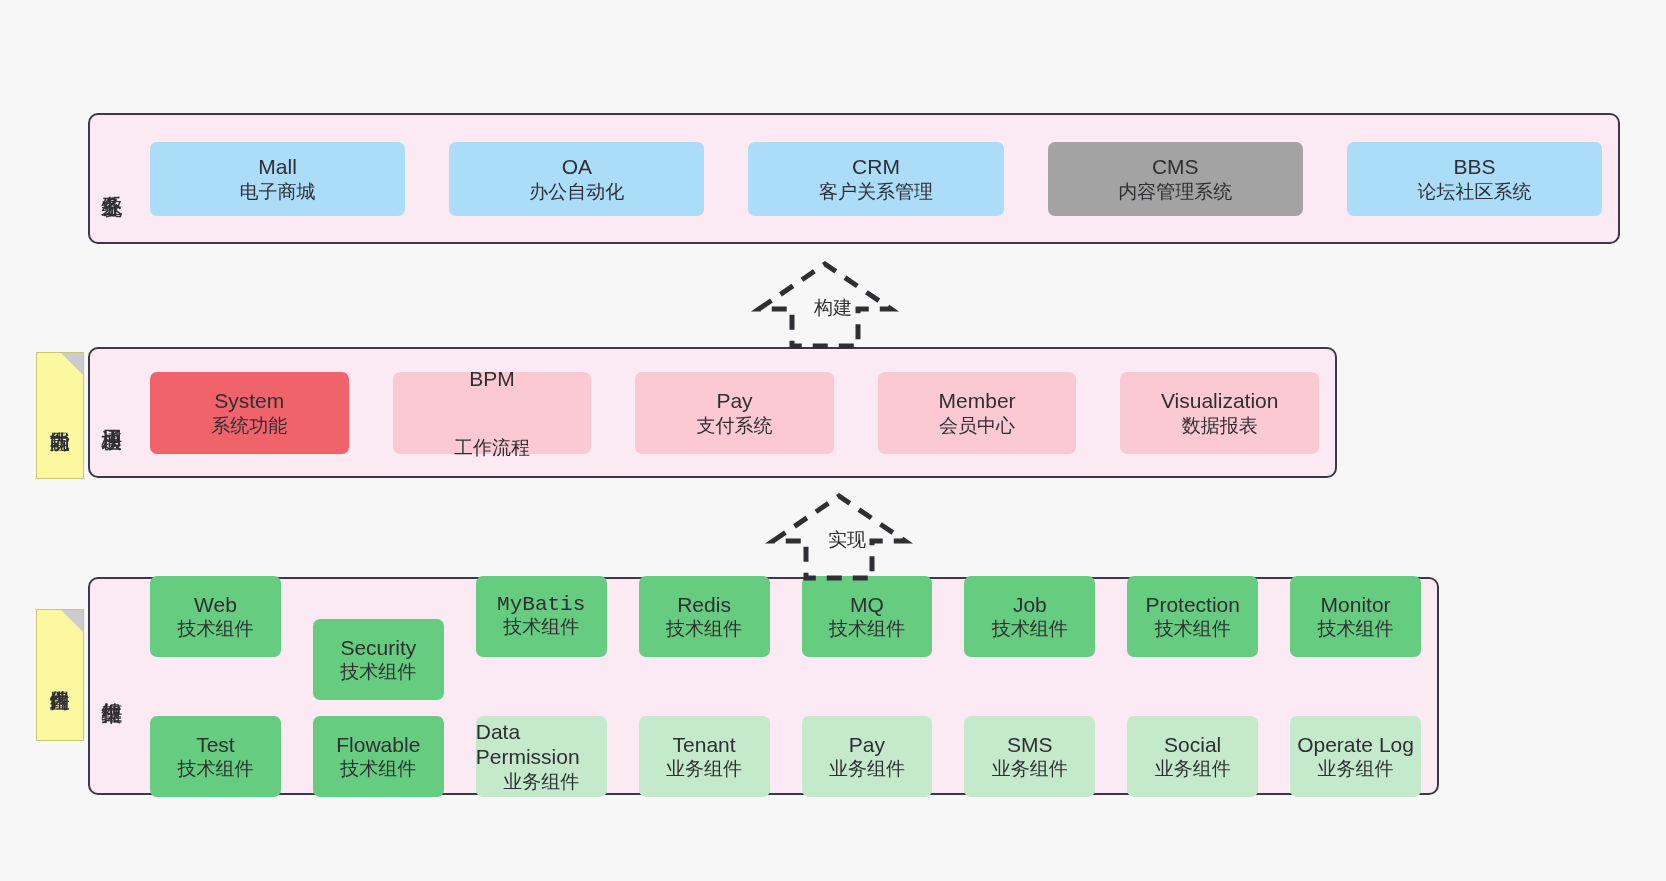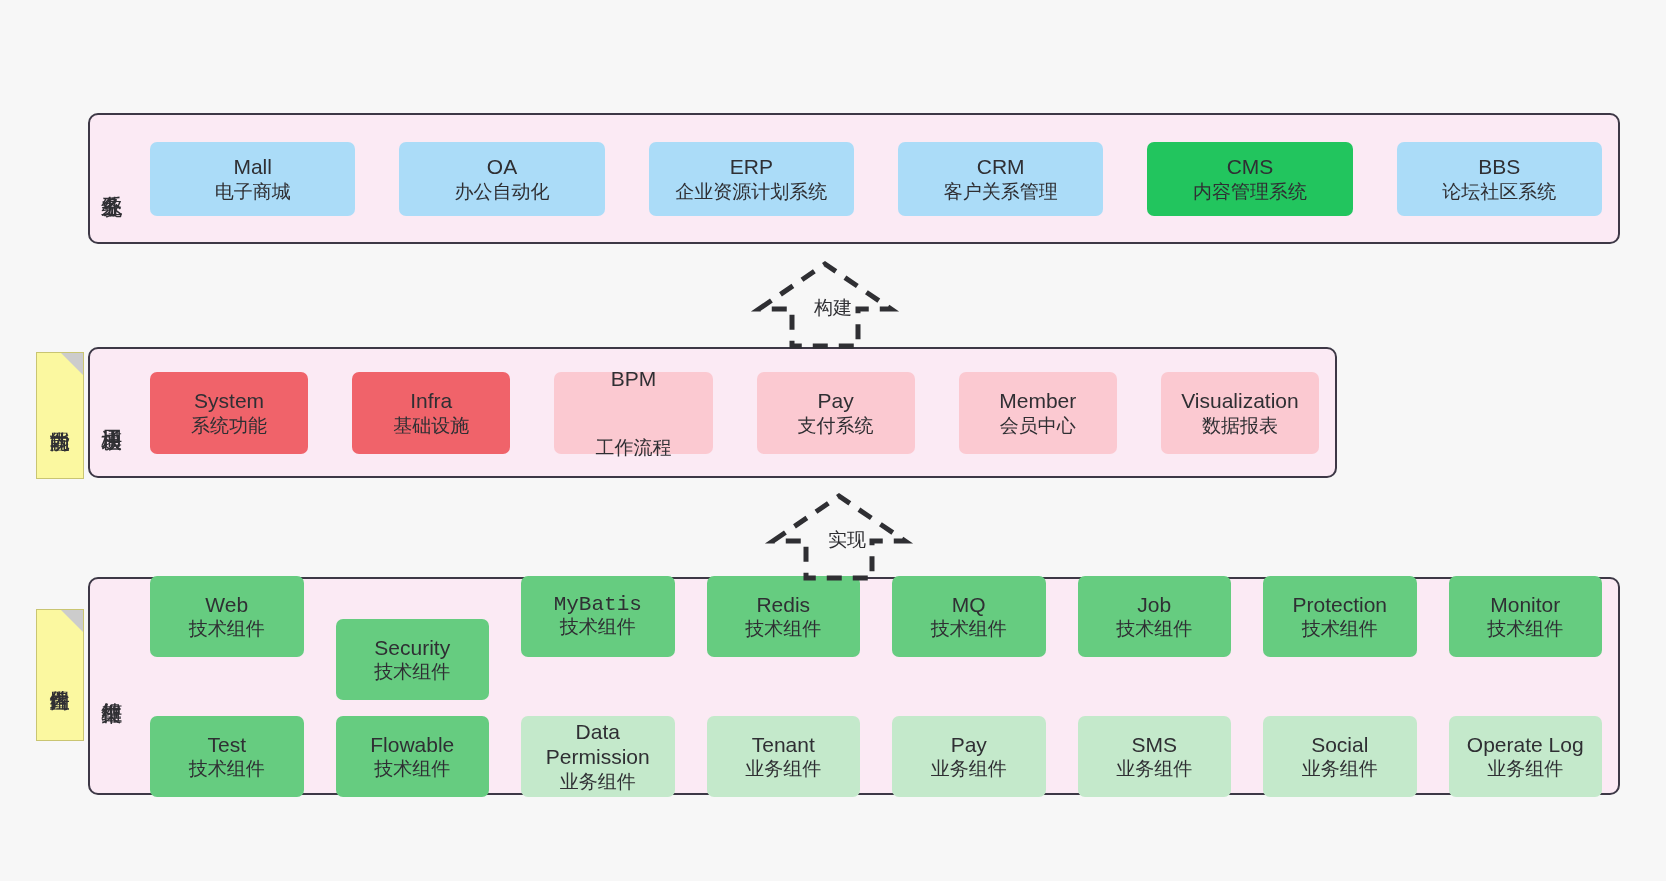--- a/index.html
+++ b/index.html
@@ -63,21 +63,21 @@
     align-items: stretch;
   }
 
   .card {
     box-sizing: border-box;
     border-radius: 7px;
     display: flex;
     flex-direction: column;
     align-items: center;
     justify-content: center;
-    text-align: center;
+    text-align: left;
     line-height: 1.22;
     color: #2f2f33;
     user-select: none;
   }
   .card .en {
     font-size: 21px;
   }
   .card .cn {
     font-size: 19px;
   }
@@ -107,21 +107,21 @@
   #layer-modules .cards-row { gap: 44px; padding: 0 10px; }
   #layer-modules .card {
     flex: 1 1 0;
     height: 82px;
   }
 
   
   #layer-framework {
     left: 88px;
     top: 577px;
-    width: 1532px;
+    width: 1351px;
     height: 218px;
   }
   #layer-framework .layer-body {
     padding: 0 6px;
     flex-direction: column;
     justify-content: center;
     gap: 0;
   }
   #layer-framework .grid {
     display: grid;
@@ -208,31 +208,27 @@
         <div class="card" style="background: rgb(171, 220, 248);">
           <span class="en">Mall</span>
           <span class="cn">电子商城</span>
         </div>
 
         <div class="card" style="background: rgb(171, 220, 248);">
           <span class="en">OA</span>
           <span class="cn">办公自动化</span>
         </div>
 
-        <div class="card" style="background: rgb(171, 220, 248);">
-          <span class="en">ERP</span>
-          <span class="cn">企业资源计划系统</span>
-        </div>
 
         <div class="card" style="background: rgb(171, 220, 248);">
           <span class="en">CRM</span>
           <span class="cn">客户关系管理</span>
         </div>
 
-        <div class="card" style="background: #22c55e;">
+        <div class="card" style="background: #a3a3a3;">
           <span class="en">CMS</span>
           <span class="cn">内容管理系统</span>
         </div>
 
         <div class="card" style="background: rgb(171, 220, 248);">
           <span class="en">BBS</span>
           <span class="cn">论坛社区系统</span>
         </div>
 
       </div>
@@ -254,24 +250,20 @@
   <div class="layer" id="layer-modules">
     <div class="layer-title">通用模块</div>
     <div class="layer-body">
       <div class="cards-row">
 
         <div class="card" style="background: rgb(240, 99, 106);">
           <span class="en">System</span>
           <span class="cn">系统功能</span>
         </div>
 
-        <div class="card" style="background: rgb(240, 99, 106);">
-          <span class="en">Infra</span>
-          <span class="cn">基础设施</span>
-        </div>
 
         <div class="card" style="background: rgb(251, 201, 209); gap: 45px;">
           <span class="en">BPM</span>
           <span class="cn">工作流程</span>
         </div>
 
         <div class="card" style="background: rgb(251, 201, 209);">
           <span class="en">Pay</span>
           <span class="cn">支付系统</span>
         </div>

